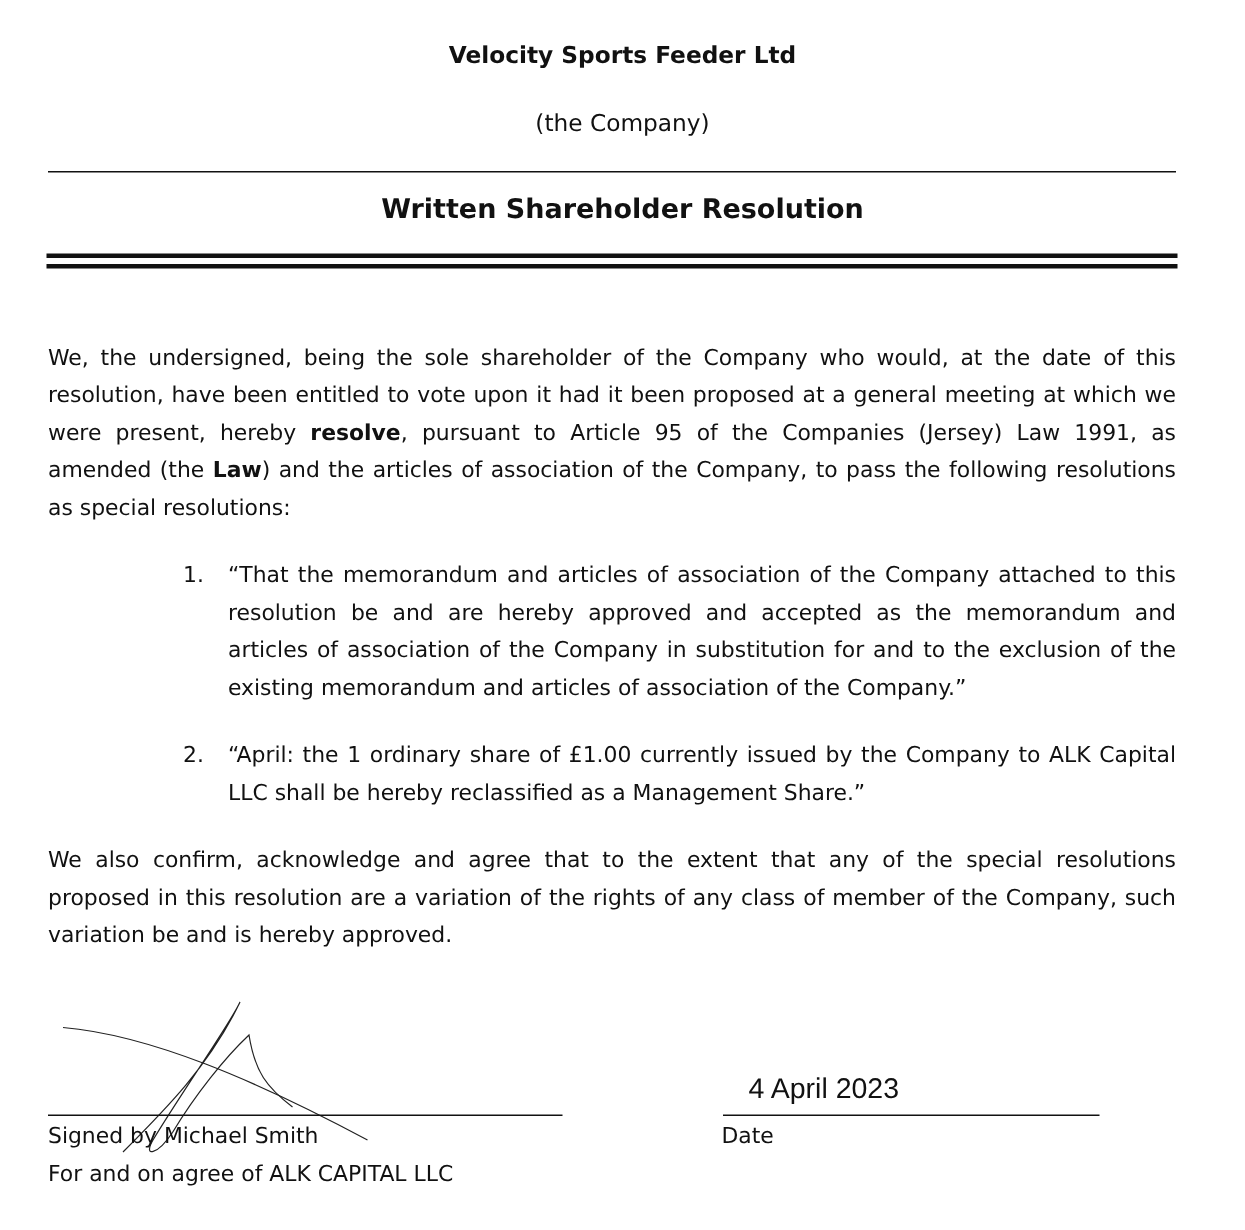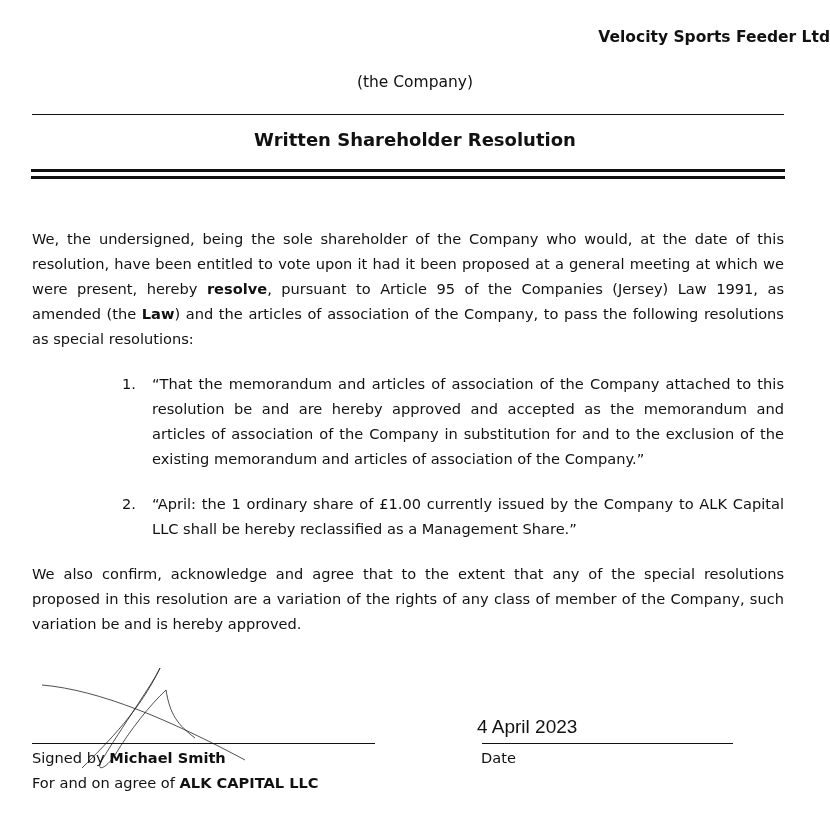--- a/index.html
+++ b/index.html
@@ -2,21 +2,21 @@
 <html><head>
 <meta charset="utf-8">
 <style>
   html, body { margin: 0; padding: 0; background: #ffffff; }
   body {
     width: 830px; height: 820px; position: relative; overflow: hidden;
     font-family: "DejaVu Sans", sans-serif; color: #111;
     font-size: 14.6px;
   }
   .center { position: absolute; left: 0; width: 830px; text-align: center; }
-  .title { top: 28px; font-weight: bold; font-size: 15.5px; text-align: right; }
+  .title { top: 28px; font-weight: bold; font-size: 15.5px; }
   .subtitle { top: 73px; font-size: 15.5px; }
   .subtitle b { font-weight: normal; }
   .hr-thin { position: absolute; left: 32px; width: 752px; top: 114px; height: 0; border-top: 1px solid #111; }
   .heading { top: 129px; font-weight: bold; font-size: 18px; }
   .hr-double1 { position: absolute; left: 31px; width: 754px; top: 169px; height: 3px; background: #111; }
   .hr-double2 { position: absolute; left: 31px; width: 754px; top: 176px; height: 3px; background: #111; }
 
   .para { position: absolute; left: 32px; width: 752px; line-height: 25px; text-align: justify; }
   .para b { font-weight: bold; }
   .p1 { top: 226px; }
@@ -26,23 +26,23 @@
   .res-num { position: absolute; left: 0; top: 0; }
   .res-text { position: absolute; left: 30px; width: 632px; text-align: justify; }
   .res-text b { font-weight: normal; }
   .r1 { top: 371px; }
   .r2 { top: 491px; }
 
   .sig-line { position: absolute; left: 32px; width: 343px; top: 743px; border-top: 1px solid #111; }
   .date-line { position: absolute; left: 482px; width: 251px; top: 743px; border-top: 1px solid #111; }
   .signed { position: absolute; left: 32px; top: 747px; line-height: 22px; }
   .behalf { position: absolute; left: 32px; top: 772px; line-height: 22px; }
-  .signed b, .behalf b { font-weight: bold; text-align: center; }
+  .signed b, .behalf b { font-weight: normal; text-align: center; }
   .date-label { position: absolute; left: 481px; top: 747px; line-height: 22px; }
-  .date-value { position: absolute; left: 477px; top: 716px; font-family: "Liberation Sans", sans-serif; font-size: 19px; text-align: right; }
+  .date-value { position: absolute; left: 499px; top: 716px; font-family: "Liberation Sans", sans-serif; font-size: 19px; text-align: right; }
   .signature { position: absolute; left: 30px; top: 660px; width: 240px; height: 110px; }
 </style>
 </head>
 <body>
 
 <div class="center title">Velocity Sports Feeder Ltd</div>
 <div class="center subtitle"><span>(the </span><b>Company</b><span>)</span></div>
 <div class="hr-thin"></div>
 <div class="center heading">Written Shareholder Resolution</div>
 <div class="hr-double1"></div>

